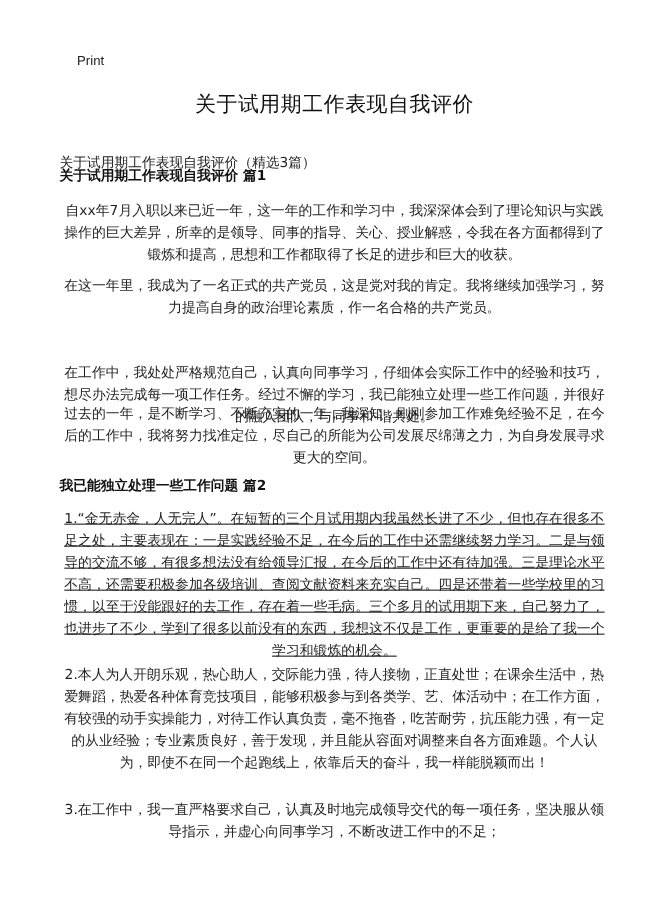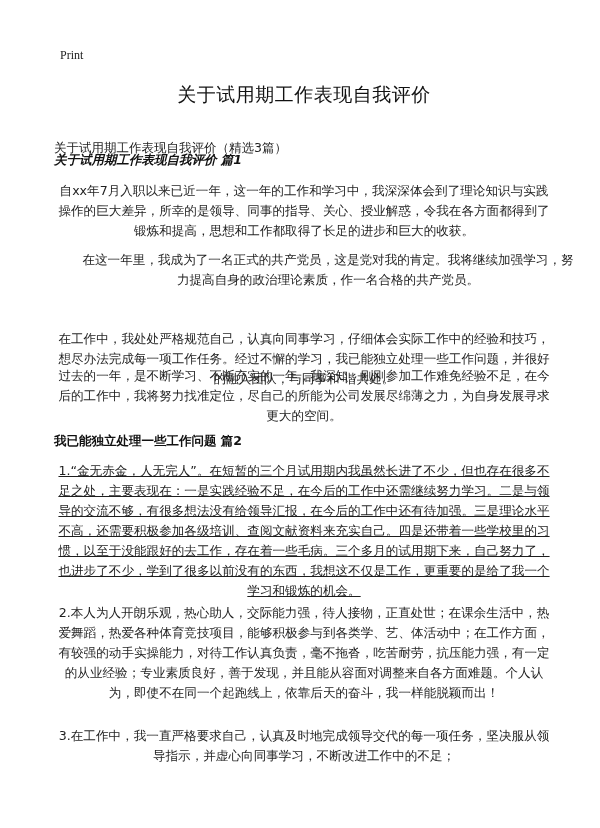--- a/index.html
+++ b/index.html
@@ -16,23 +16,23 @@
       color: #1a1a1a;
     }
     .page {
       position: absolute;
       left: 54px;
       top: 0;
       width: 500px;
     }
     .print-label {
       position: absolute;
-      left: 6px;
+      left: 16px;
       top: 48px;
-      font-family: Liberation Serif, serif;
+      font-family: Liberation Sans, sans-serif;
       font-size: 12px;
       color: #222;
     }
     .doc-title {
       position: absolute;
       left: 0;
       top: 82px;
       width: 500px;
       text-align: center;
       font-size: 19px;
@@ -69,24 +69,24 @@
 </head>
 <body>
 
 <div class="page">
   <div class="print-label">Print</div>
 
   <div class="doc-title">关于试用期工作表现自我评价</div>
 
   <div class="doc-subtitle">关于试用期工作表现自我评价（精选3篇）</div>
 
-  <div class="section-heading" style="top:152px;font-style:italic;">关于试用期工作表现自我评价 篇1</div>
+  <div class="section-heading" style="top:152px;">关于试用期工作表现自我评价 篇1</div>
 
   <div class="para" style="top:181px;">自xx年7月入职以来已近一年，这一年的工作和学习中，我深深体会到了理论知识与实践操作的巨大差异，所幸的是领导、同事的指导、关心、授业解惑，令我在各方面都得到了锻炼和提高，思想和工作都取得了长足的进步和巨大的收获。</div>
-  <div class="para" style="top:250px;margin-left:24px;">在这一年里，我成为了一名正式的共产党员，这是党对我的肯定。我将继续加强学习，努力提高自身的政治理论素质，作一名合格的共产党员。</div>
+  <div class="para" style="top:250px;">在这一年里，我成为了一名正式的共产党员，这是党对我的肯定。我将继续加强学习，努力提高自身的政治理论素质，作一名合格的共产党员。</div>
   <div class="para" style="top:297px;margin-top:32px;">在工作中，我处处严格规范自己，认真向同事学习，仔细体会实际工作中的经验和技巧，想尽办法完成每一项工作任务。经过不懈的学习，我已能独立处理一些工作问题，并很好的融入团队，与同事和-谐共处。</div>
   <div class="para" style="top:366px;">过去的一年，是不断学习、不断充实的一年，我深知，刚刚参加工作难免经验不足，在今后的工作中，我将努力找准定位，尽自己的所能为公司发展尽绵薄之力，为自身发展寻求更大的空间。</div>
 
   <div class="section-heading" style="top:433px;">我已能独立处理一些工作问题 篇2</div>
 
   <div class="para" style="top:461px;text-decoration:underline;">1.“金无赤金，人无完人”。在短暂的三个月试用期内我虽然长进了不少，但也存在很多不足之处，主要表现在：一是实践经验不足，在今后的工作中还需继续努力学习。二是与领导的交流不够，有很多想法没有给领导汇报，在今后的工作中还有待加强。三是理论水平不高，还需要积极参加各级培训、查阅文献资料来充实自己。四是还带着一些学校里的习惯，以至于没能跟好的去工作，存在着一些毛病。三个多月的试用期下来，自己努力了，也进步了不少，学到了很多以前没有的东西，我想这不仅是工作，更重要的是给了我一个学习和锻炼的机会。</div>
   <div class="para" style="top:603px;">2.本人为人开朗乐观，热心助人，交际能力强，待人接物，正直处世；在课余生活中，热爱舞蹈，热爱各种体育竞技项目，能够积极参与到各类学、艺、体活动中；在工作方面，有较强的动手实操能力，对待工作认真负责，毫不拖沓，吃苦耐劳，抗压能力强，有一定的从业经验；专业素质良好，善于发现，并且能从容面对调整来自各方面难题。个人认为，即使不在同一个起跑线上，依靠后天的奋斗，我一样能脱颖而出！</div>
   <div class="para" style="top:726px;">3.在工作中，我一直严格要求自己，认真及时地完成领导交代的每一项任务，坚决服从领导指示，并虚心向同事学习，不断改进工作中的不足；</div>
 </div>
 

